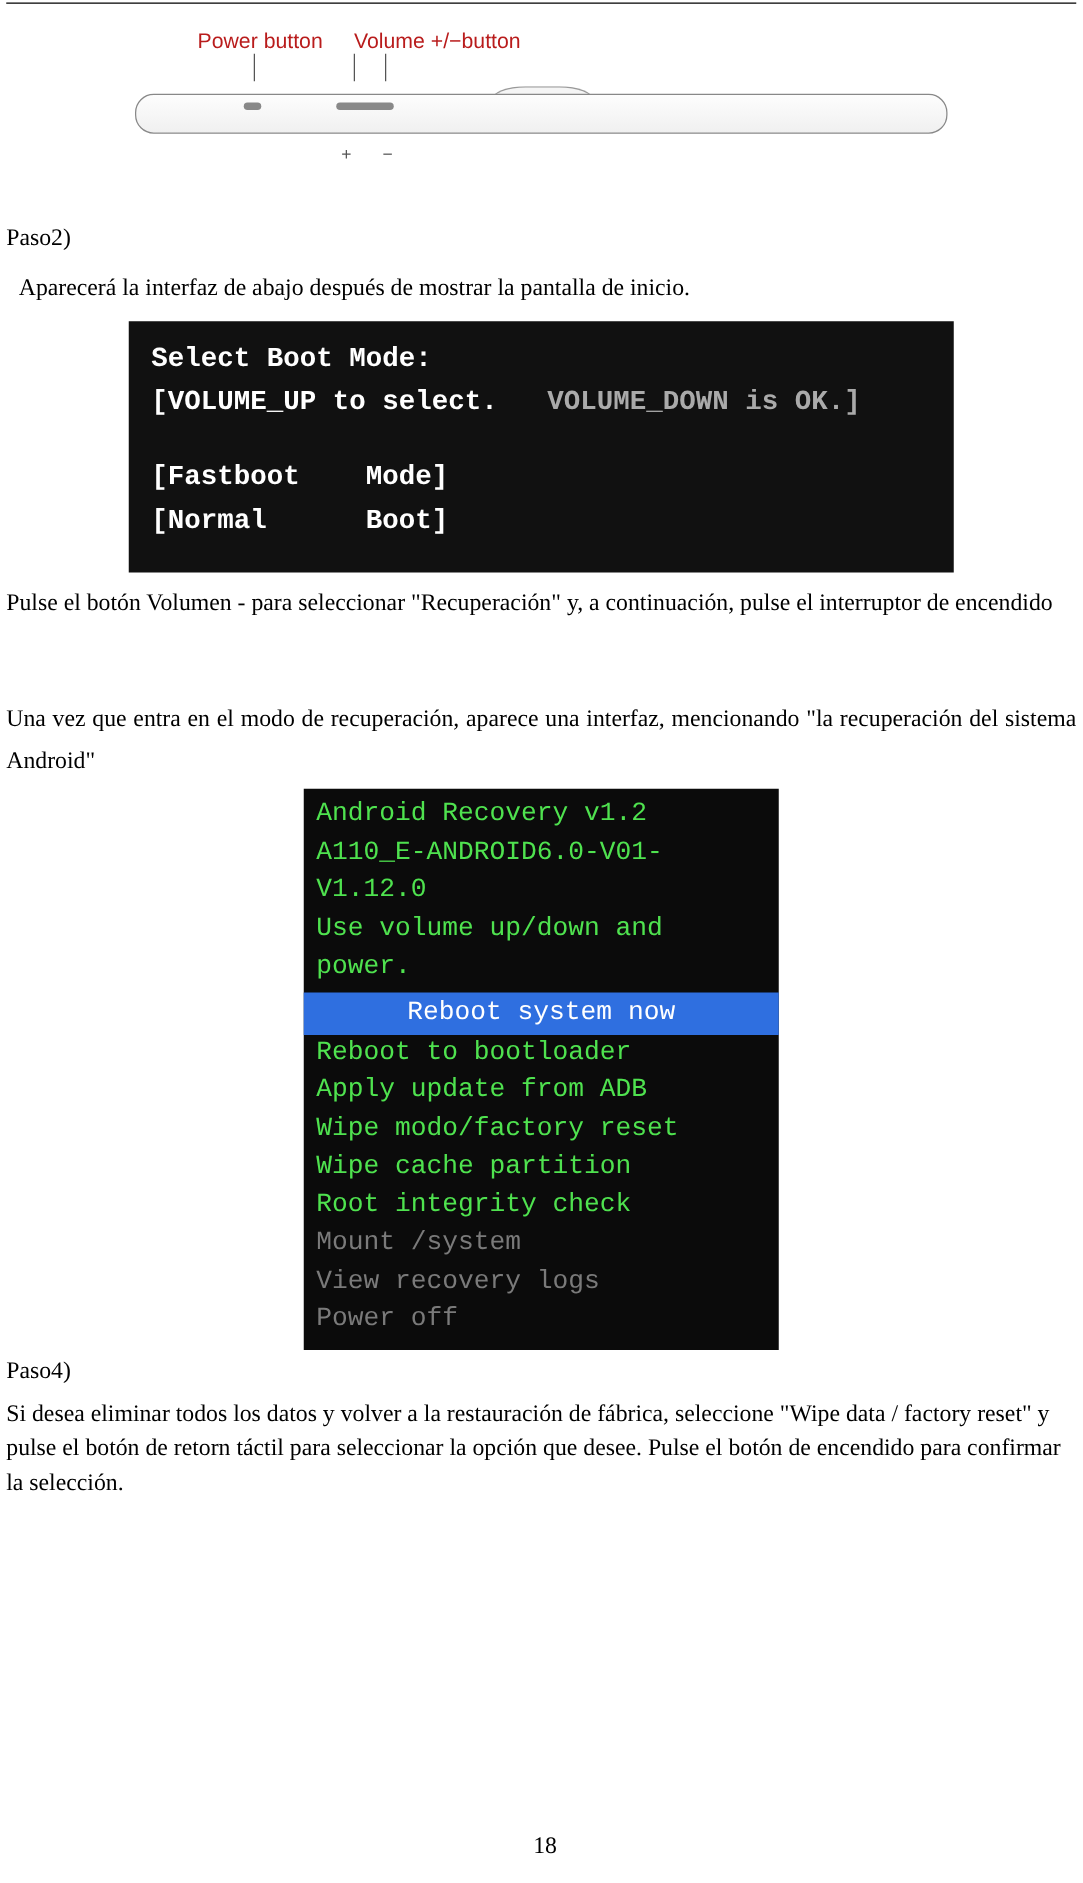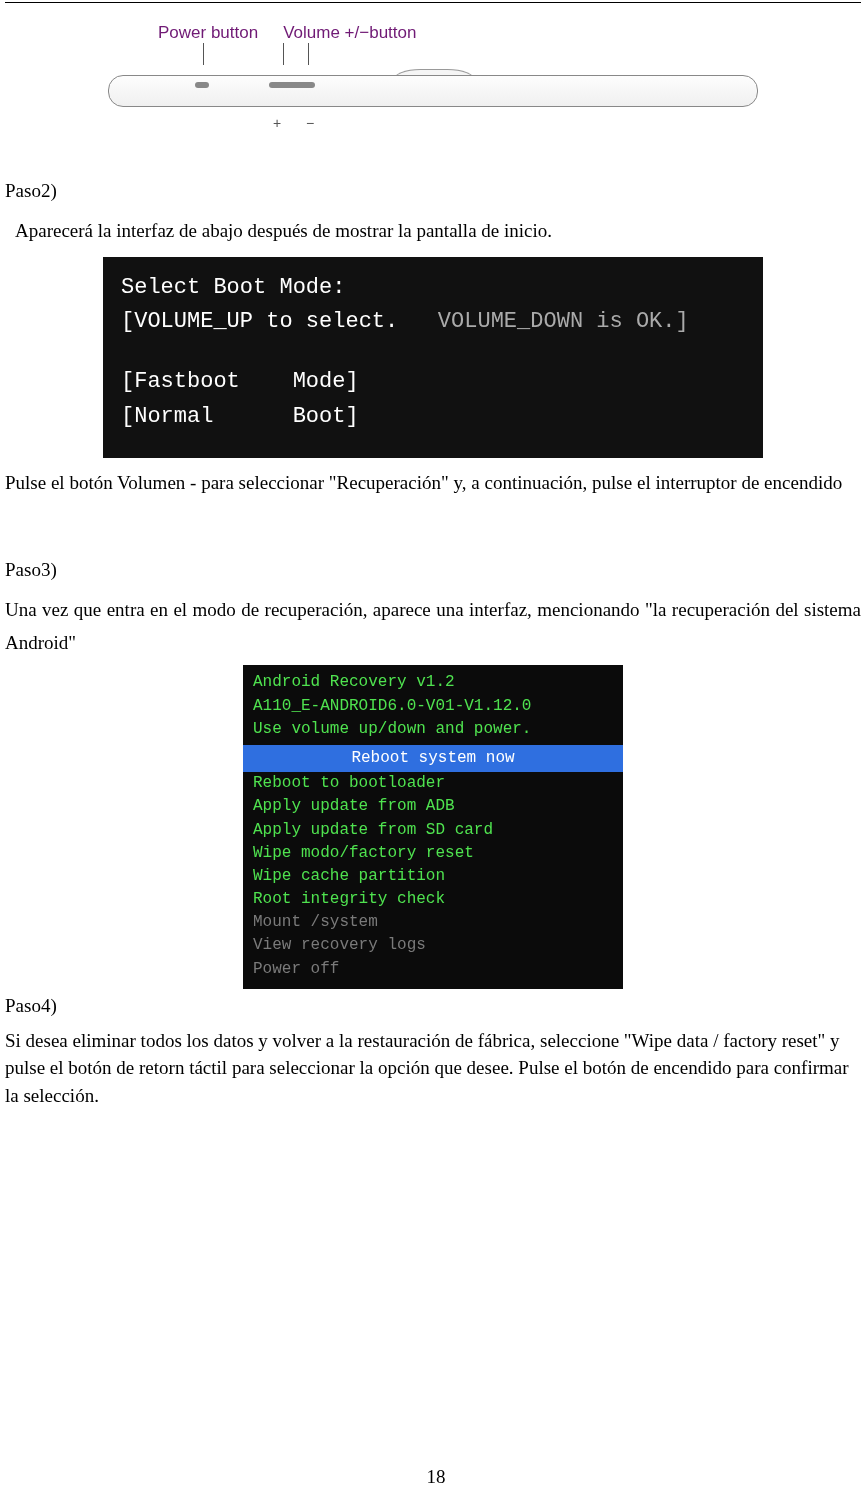--- a/index.html
+++ b/index.html
@@ -23,21 +23,21 @@
   }
   .figure1 {
     margin: 20px auto 10px auto;
     width: 650px;
     position: relative;
   }
   .fig1-labels {
     display: flex;
     font-family: Arial, sans-serif;
     font-size: 17px;
-    color: #701a75;
+    color: #b91c1c;
   }
   .fig1-labels .lbl1 { margin-left: 50px; }
   .fig1-labels .lbl2 { margin-left: 25px; text-align: center; }
   .fig1-lines {
     position: relative;
     height: 20px;
   }
   .fig1-lines .ln {
     position: absolute;
     width: 1px;
@@ -102,35 +102,35 @@
   .step-text.justify {
     text-align: justify;
   }
 
   .screen1 {
     width: 660px;
     margin: 10px auto 8px auto;
     background: #111;
     color: #fff;
     font-family: "Courier New", monospace;
-    font-weight: normal;
+    font-weight: bold;
     font-size: 22px;
     padding: 14px 18px 24px 18px;
     box-sizing: border-box;
     line-height: 1.55;
   }
   .screen1 .row { white-space: pre; }
   .screen1 .dim { color: #aaa; }
 
   .screen2 {
     width: 380px;
     margin: 6px auto 4px auto;
     background: #0b0b0b;
     font-family: "Courier New", monospace;
-    font-size: 16px;
+    font-size: 21px;
     line-height: 1.45;
     padding: 6px 0 8px 0;
     box-sizing: border-box;
   }
   .screen2 .hdr {
     color: #4fe24f;
     padding: 0 10px;
   }
   .screen2 .hl {
     background: #2f6fe0;
@@ -192,31 +192,29 @@
       <div class="row"><span>[VOLUME_UP to select.</span>   <span class="dim">VOLUME_DOWN is OK.]</span></div>
       <div class="row" style="height:26px"></div>
       <div class="row"><span>[Fastboot</span>    <span>Mode]</span></div>
       <div class="row"><span>[Normal</span>      <span>Boot]</span></div>
     </div>
 
     <div class="step-text justify" style="margin-top:4px">Pulse el botón Volumen - para seleccionar "Recuperación" y, a continuación, pulse el interruptor de encendido</div>
   </div>
 
   <div class="step" style="margin-top:60px">
-    <div class="step-label">Paso3)</div>
     <div class="step-text justify">Una vez que entra en el modo de recuperación, aparece una interfaz, mencionando "la recuperación del sistema Android"</div>
 
     <div class="screen2">
       <div class="hdr">Android Recovery v1.2</div>
       <div class="hdr">A110_E-ANDROID6.0-V01-V1.12.0</div>
       <div class="hdr">Use volume up/down and power.</div>
       <div class="hl">Reboot system now</div>
       <div class="opt">Reboot to bootloader</div>
       <div class="opt">Apply update from ADB</div>
-      <div class="opt">Apply update from SD card</div>
       <div class="opt">Wipe modo/factory reset</div>
       <div class="opt">Wipe cache partition</div>
       <div class="opt">Root integrity check</div>
       <div class="opt dim">Mount /system</div>
       <div class="opt dim">View recovery logs</div>
       <div class="opt dim">Power off</div>
     </div>
   </div>
 
   <div style="margin-top:6px">

